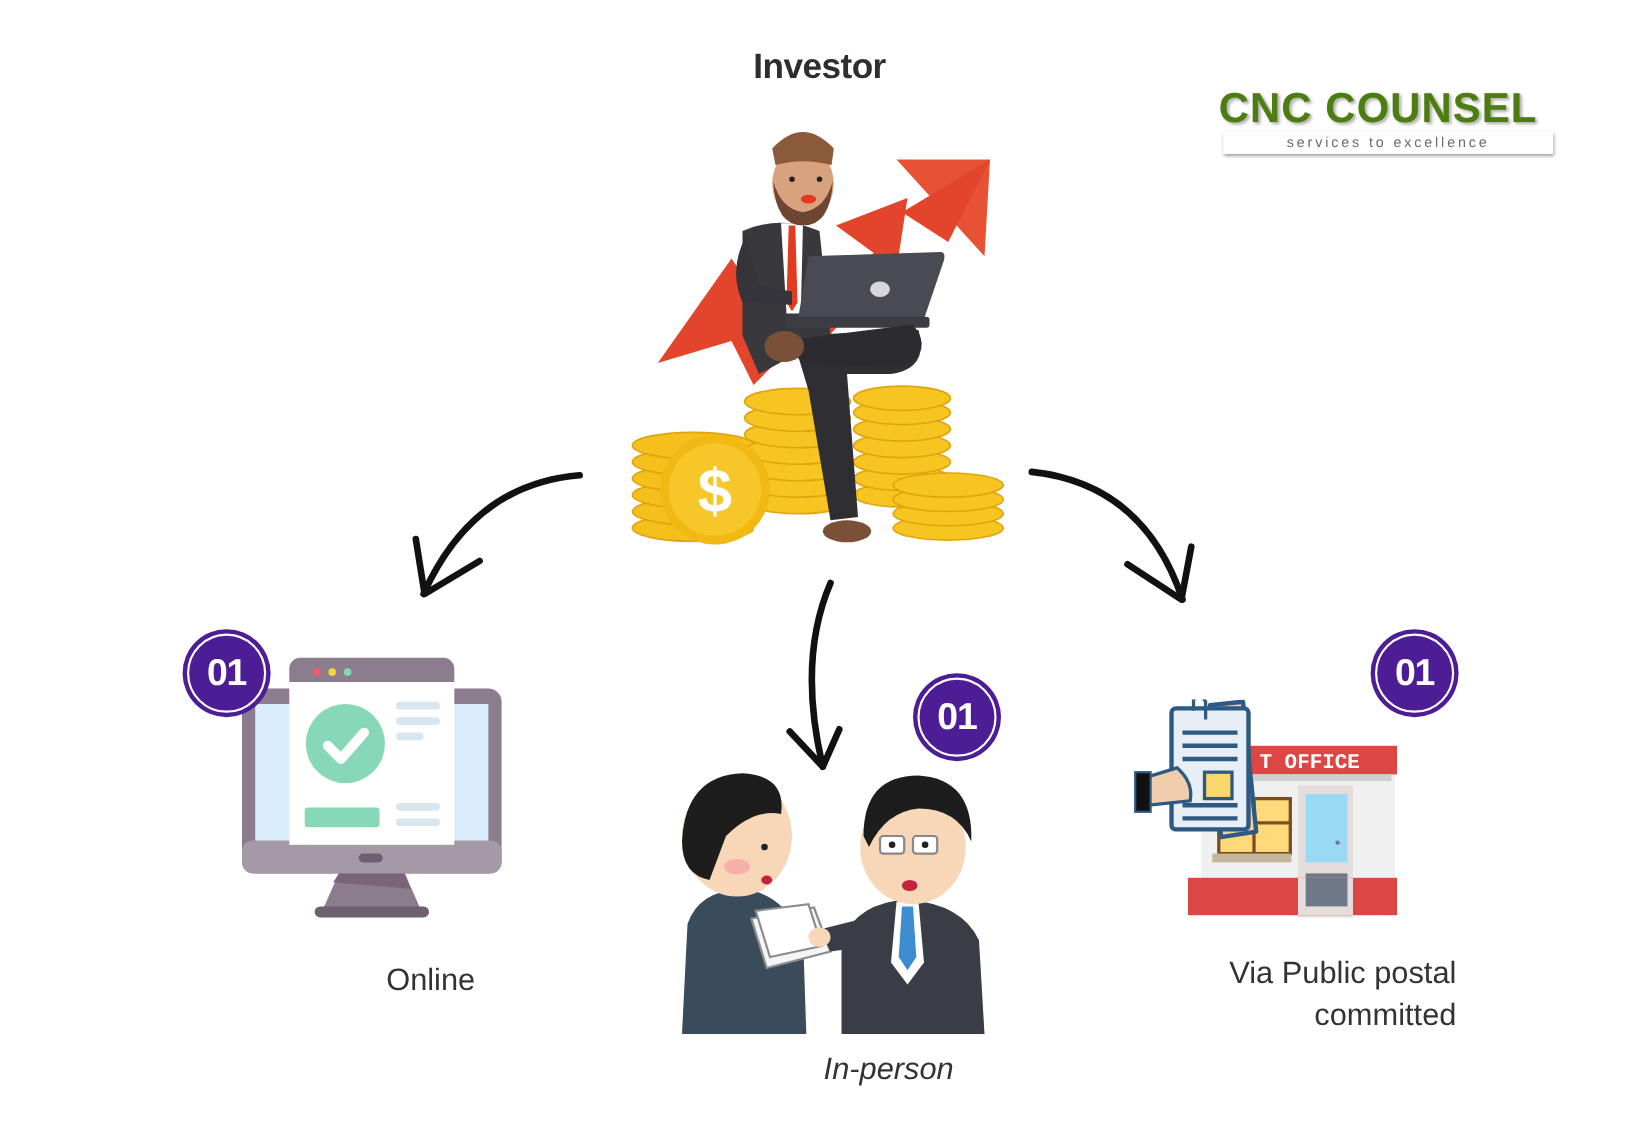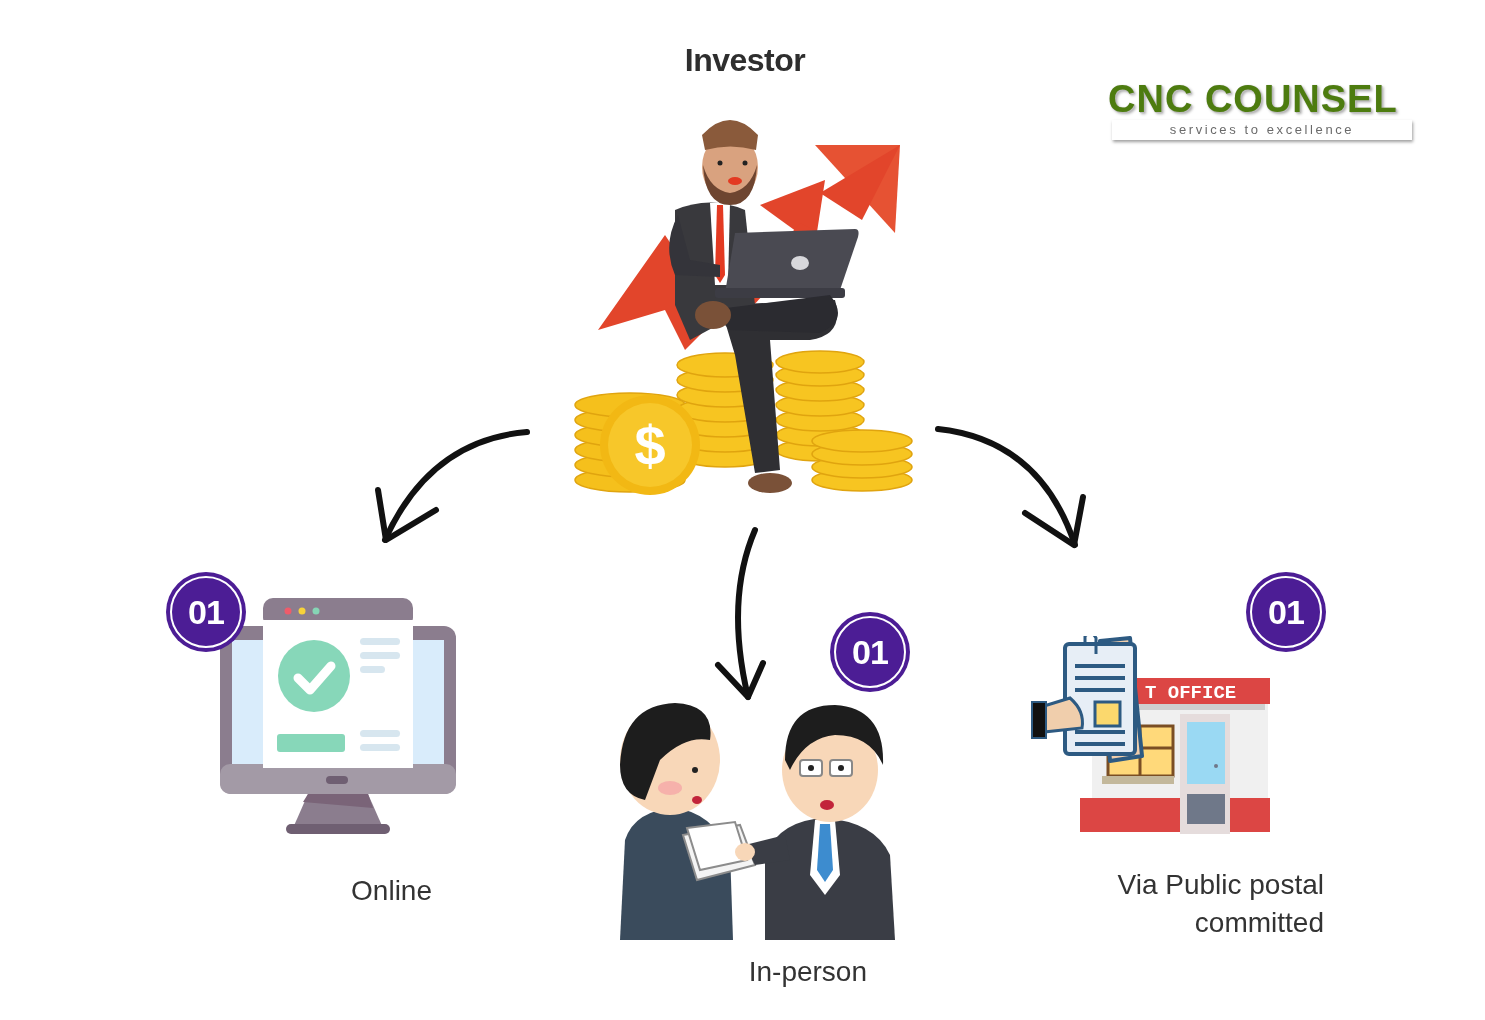--- a/index.html
+++ b/index.html
@@ -162,21 +162,21 @@
     <rect x="185" y="60" width="22" height="16" rx="3" fill="#ffffff" stroke="#888" stroke-width="2"></rect>
     <rect x="215" y="60" width="22" height="16" rx="3" fill="#ffffff" stroke="#888" stroke-width="2"></rect>
     <circle cx="196" cy="68" r="3" fill="#222"></circle>
     <circle cx="226" cy="68" r="3" fill="#222"></circle>
     <ellipse cx="212" cy="105" rx="7" ry="5" fill="#c2243a"></ellipse>
   </svg>
 </div>
 <div class="abs badge" style="left:830px; top:612px;">
   <div class="badge-inner">01</div>
 </div>
-<div class="abs label" style="left:667px; top:953px; width:200px;">In-person</div>
+<div class="abs label" style="left:667px; top:953px; width:200px;font-style:italic;">In-person</div>
 
 <div class="abs" style="left:1030px; top:636px; width:245px; height:200px;text-decoration:underline;">
   <svg width="245" height="200" viewBox="0 0 245 200">
     <rect x="62" y="56" width="176" height="140" fill="#f0f0f0"></rect>
     <rect x="95" y="42" width="145" height="26" fill="#dc4644"></rect>
     <text x="115" y="62" font-family="Liberation Mono, monospace" font-weight="bold" font-size="19" fill="#ffffff">T OFFICE</text>
     <rect x="95" y="68" width="140" height="6" fill="#cfcfcf"></rect>
     <rect x="150" y="78" width="50" height="120" fill="#e5dcdc"></rect>
     <rect x="157" y="86" width="38" height="62" fill="#9ad9f3"></rect>
     <rect x="157" y="158" width="38" height="30" fill="#6f7889"></rect>

